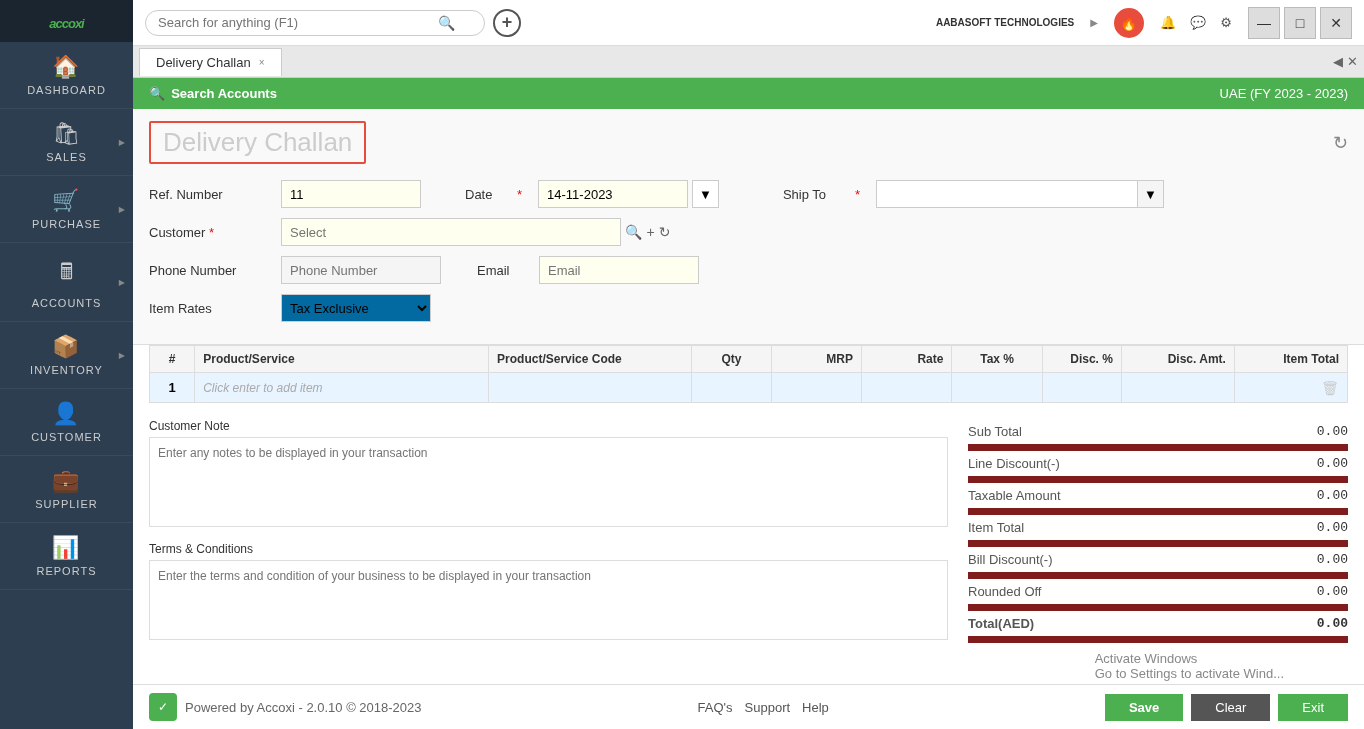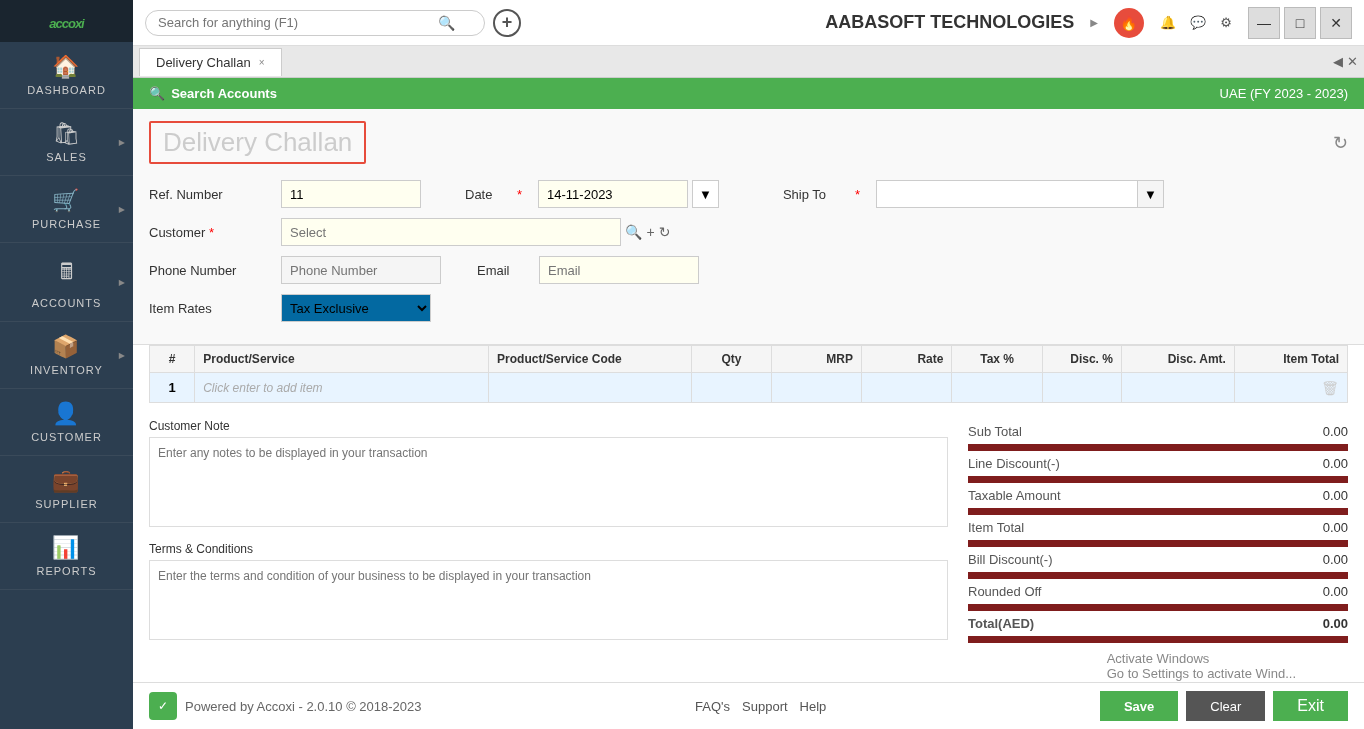--- a/index.html
+++ b/index.html
@@ -85,21 +85,21 @@
       cursor: pointer;
       display: flex; align-items: center; justify-content: center;
       font-size: 18px; color: #555; font-weight: bold;
     }
     .topbar-right {
       margin-left: auto;
       display: flex;
       align-items: center;
       gap: 16px;
     }
-    .company-name { font-size: 18px; color: #333; font-weight: bold; }
+    .company-name { font-size: 10px; color: #333; font-weight: bold; }
     .company-arrow { color: #888; font-size: 10px; }
     .company-logo {
       width: 30px; height: 30px;
       background: #e74c3c;
       border-radius: 50%;
       display: flex; align-items: center; justify-content: center;
       color: white; font-size: 14px;
     }
     .topbar-icons { display: flex; gap: 14px; color: #555; font-size: 16px; }
     .topbar-icon { cursor: pointer; }
@@ -290,21 +290,21 @@
     }
     .totals-row {
       display: flex;
       justify-content: space-between;
       padding: 5px 0;
       border-bottom: 7px solid #7f1d1d;
       font-size: 13px;
     }
     .totals-row.bold { font-weight: bold; }
     .totals-label { color: #555; }
-    .totals-value { color: #333; }
+    .totals-value { color: #333; font-family: Liberation Mono, monospace; }
 
     
     .footer {
       background: white;
       border-top: 1px solid #ddd;
       padding: 8px 16px;
       display: flex;
       align-items: center;
       justify-content: space-between;
     }
@@ -316,28 +316,28 @@
     .btn-save {
       background: #4caf50; color: white; border: none;
       padding: 6px 24px; cursor: pointer; font-size: 13px; font-weight: bold;
     }
     .btn-clear {
       background: #555; color: white; border: none;
       padding: 6px 24px; cursor: pointer; font-size: 13px;
     }
     .btn-exit {
       background: #4caf50; color: white; border: none;
-      padding: 6px 24px; cursor: pointer; font-size: 16px;
+      padding: 6px 24px; cursor: pointer; font-size: 13px;
     }
 
     
     .activate-overlay {
       position: fixed;
       bottom: 48px;
-      right: 68px;
+      right: 80px;
       color: #888;
       font-size: 14px;
       pointer-events: none;
     }
 
     .table-wrapper {
       padding: 0 16px;
     }
   </style>
 </head>

